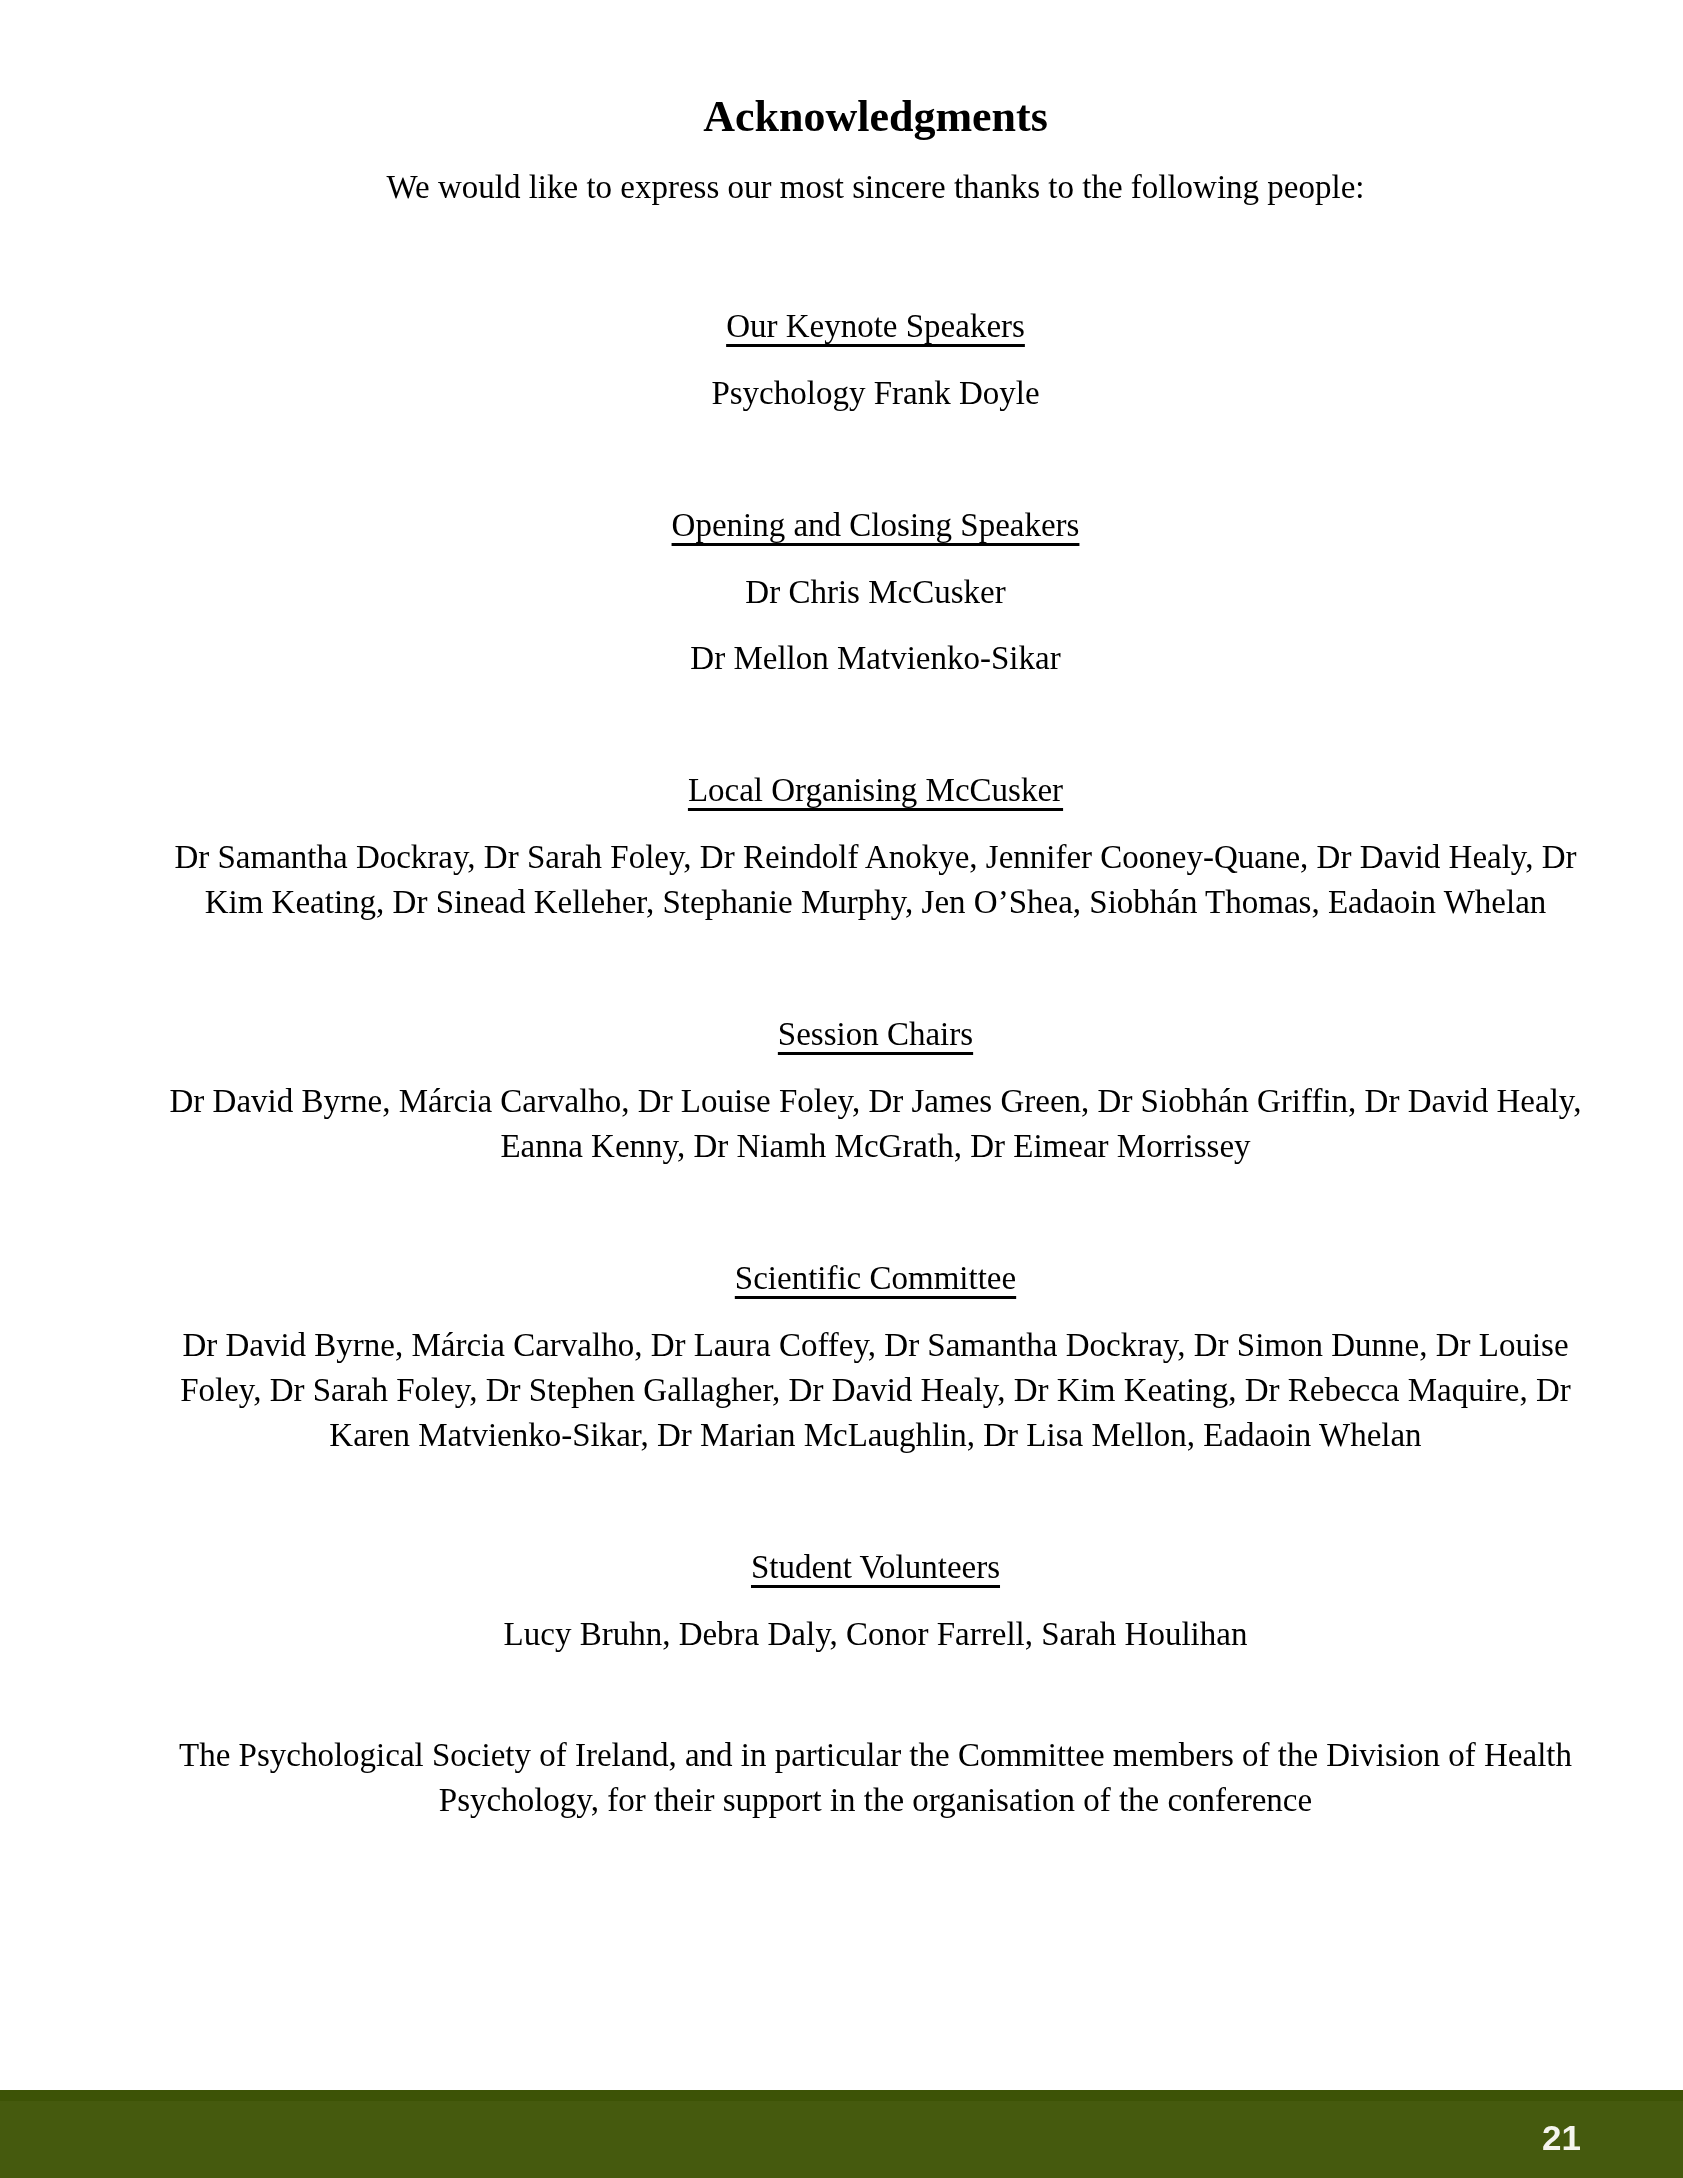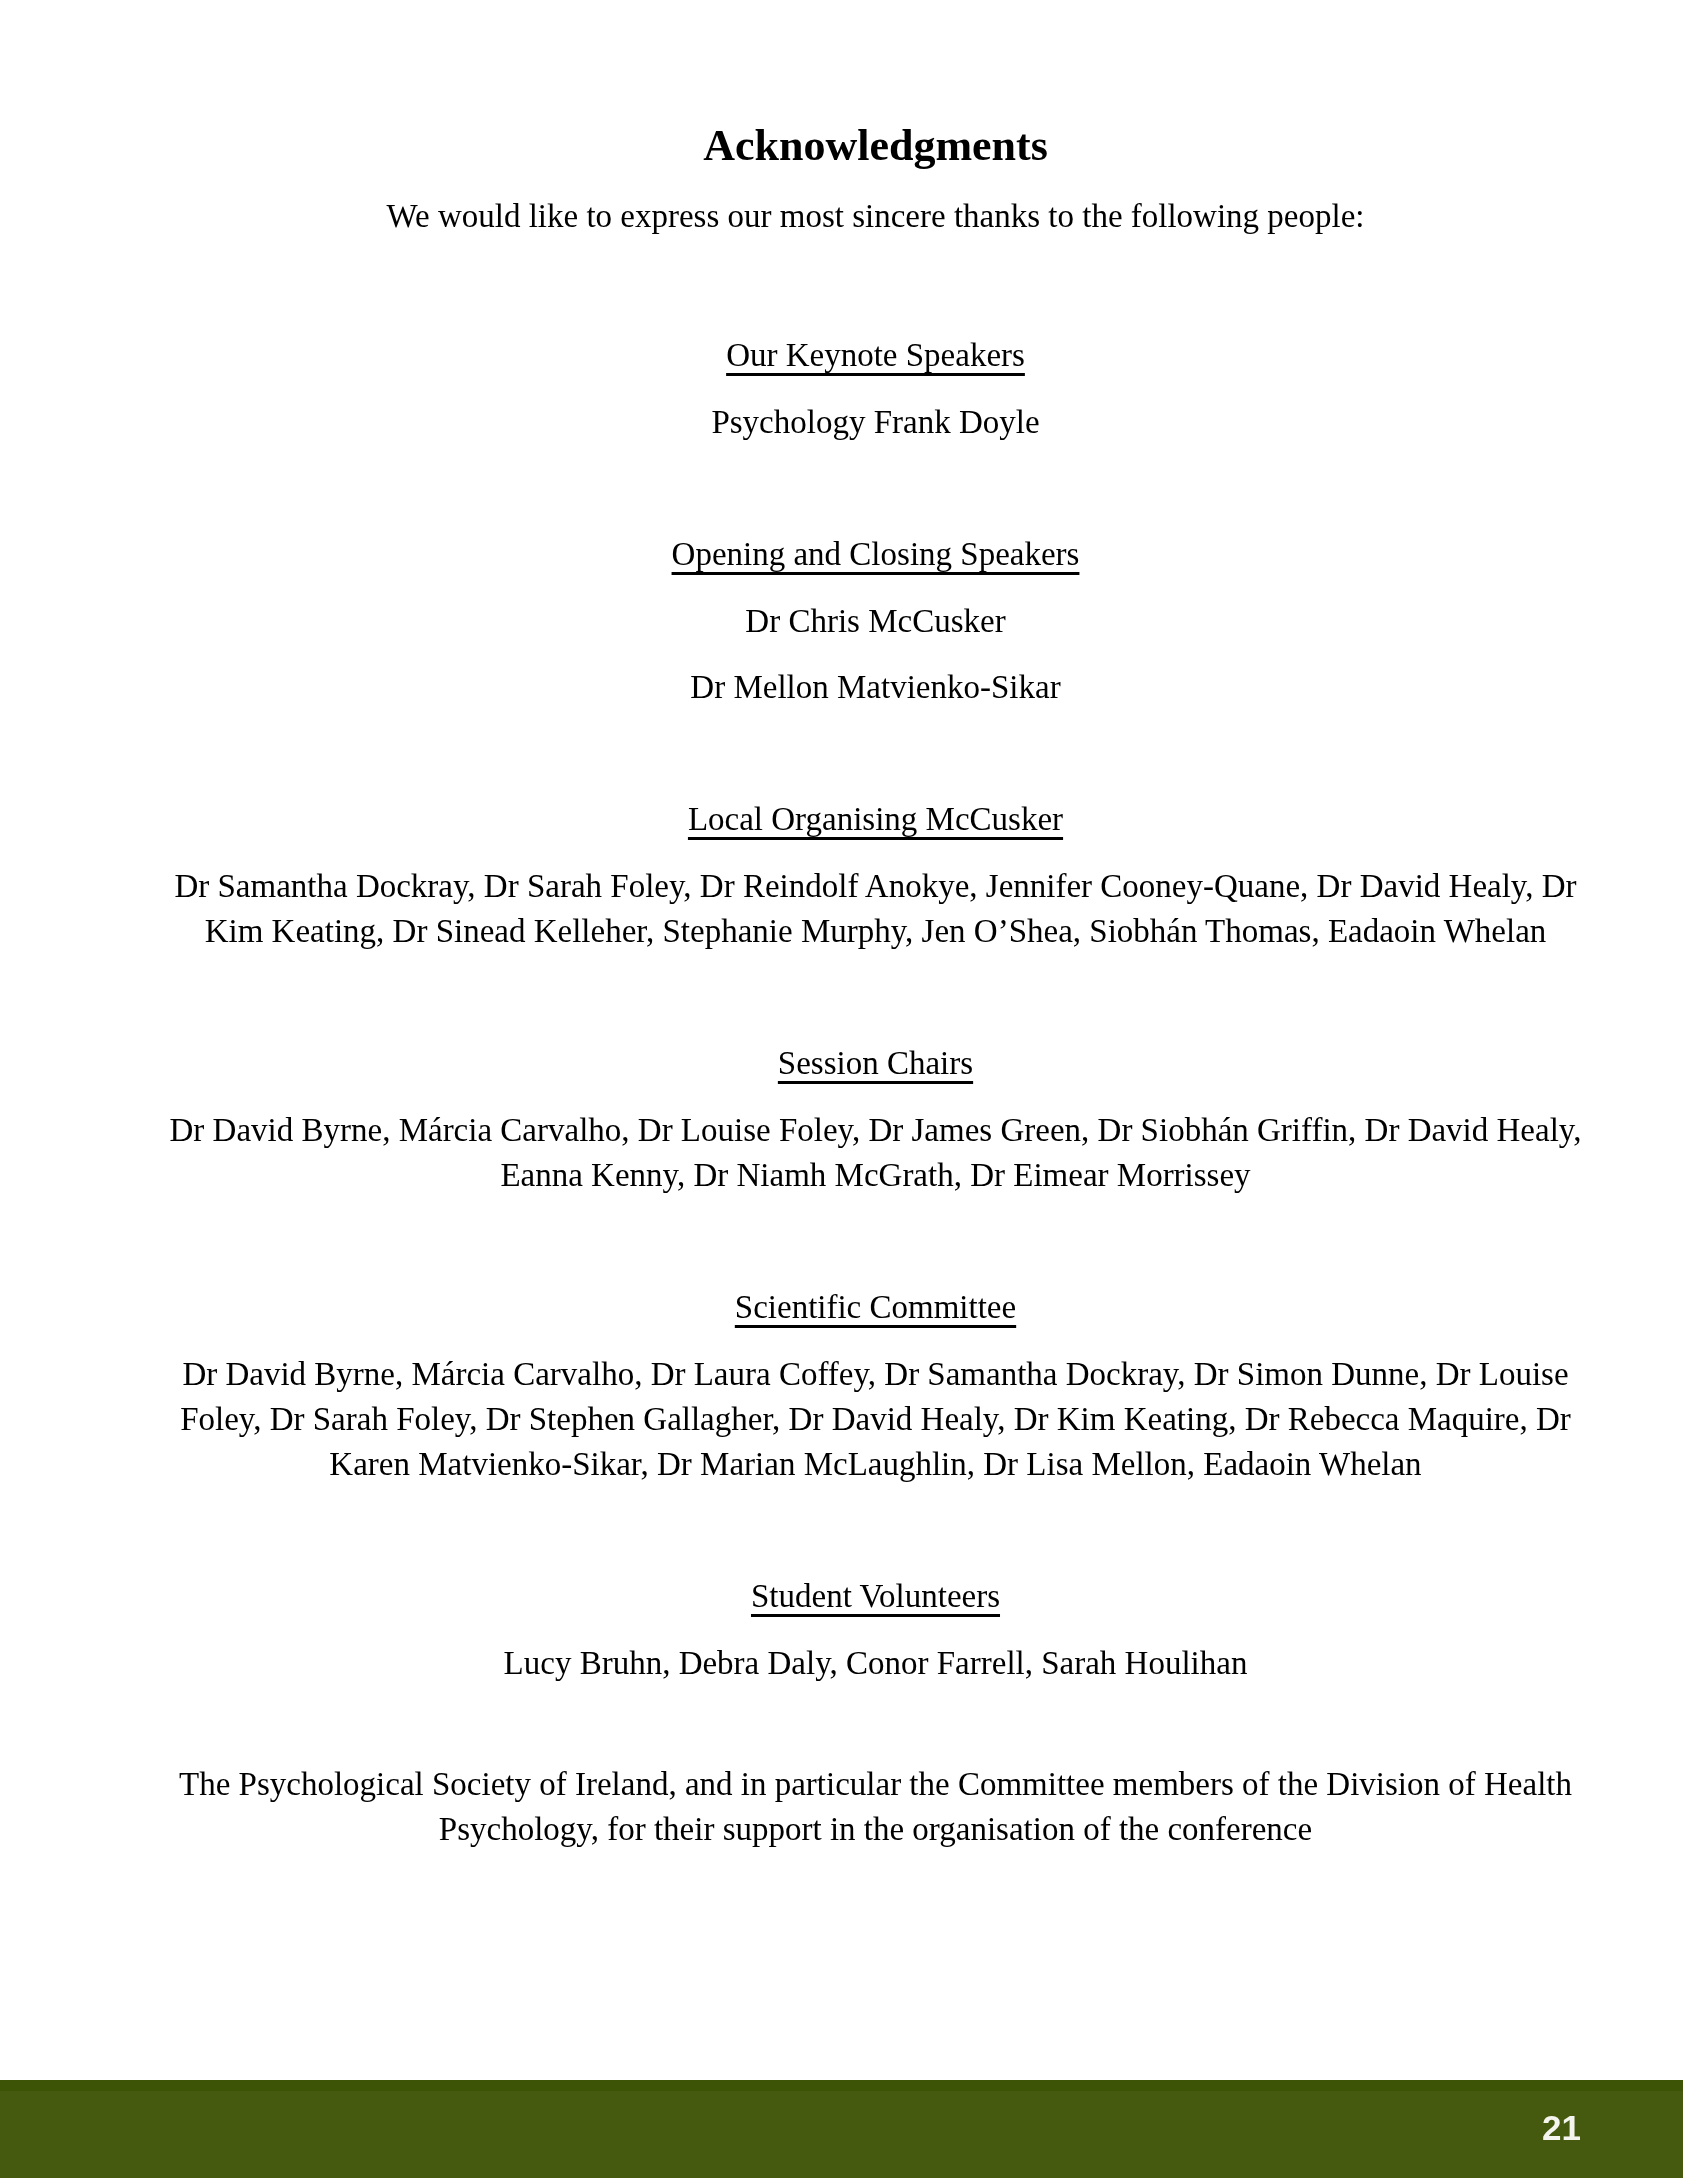--- a/index.html
+++ b/index.html
@@ -12,21 +12,21 @@
     width: 1683px;
     height: 2178px;
     background: #ffffff;
     color: #000000;
     font-family: "Liberation Serif", serif;
     font-size: 33px;
     overflow: hidden;
   }
   .content {
     margin: 0 79px 0 147px;
-    padding-top: 120px;
+    padding-top: 91px;
     text-align: center;
     line-height: 45px;
   }
   .title {
     font-size: 44px;
     line-height: 52px;
     font-weight: bold;
     margin: 0 0 22px 0;
   }
   .intro {
@@ -47,21 +47,21 @@
     margin: 0 0 21px 0;
   }
   .closing {
     margin: 76px 0 0 0;
   }
   .footer {
     position: absolute;
     left: 0;
     right: 0;
     bottom: 0;
-    height: 98px;
+    height: 88px;
     box-sizing: border-box;
     background: var(--footer-bar, #455a0e);
     border-top: 11px solid var(--footer-edge, #3d5306);
   }
   .pagenum {
     position: absolute;
     right: 102px;
     top: 16px;
     font-family: "Liberation Sans", sans-serif;
     font-weight: bold;

